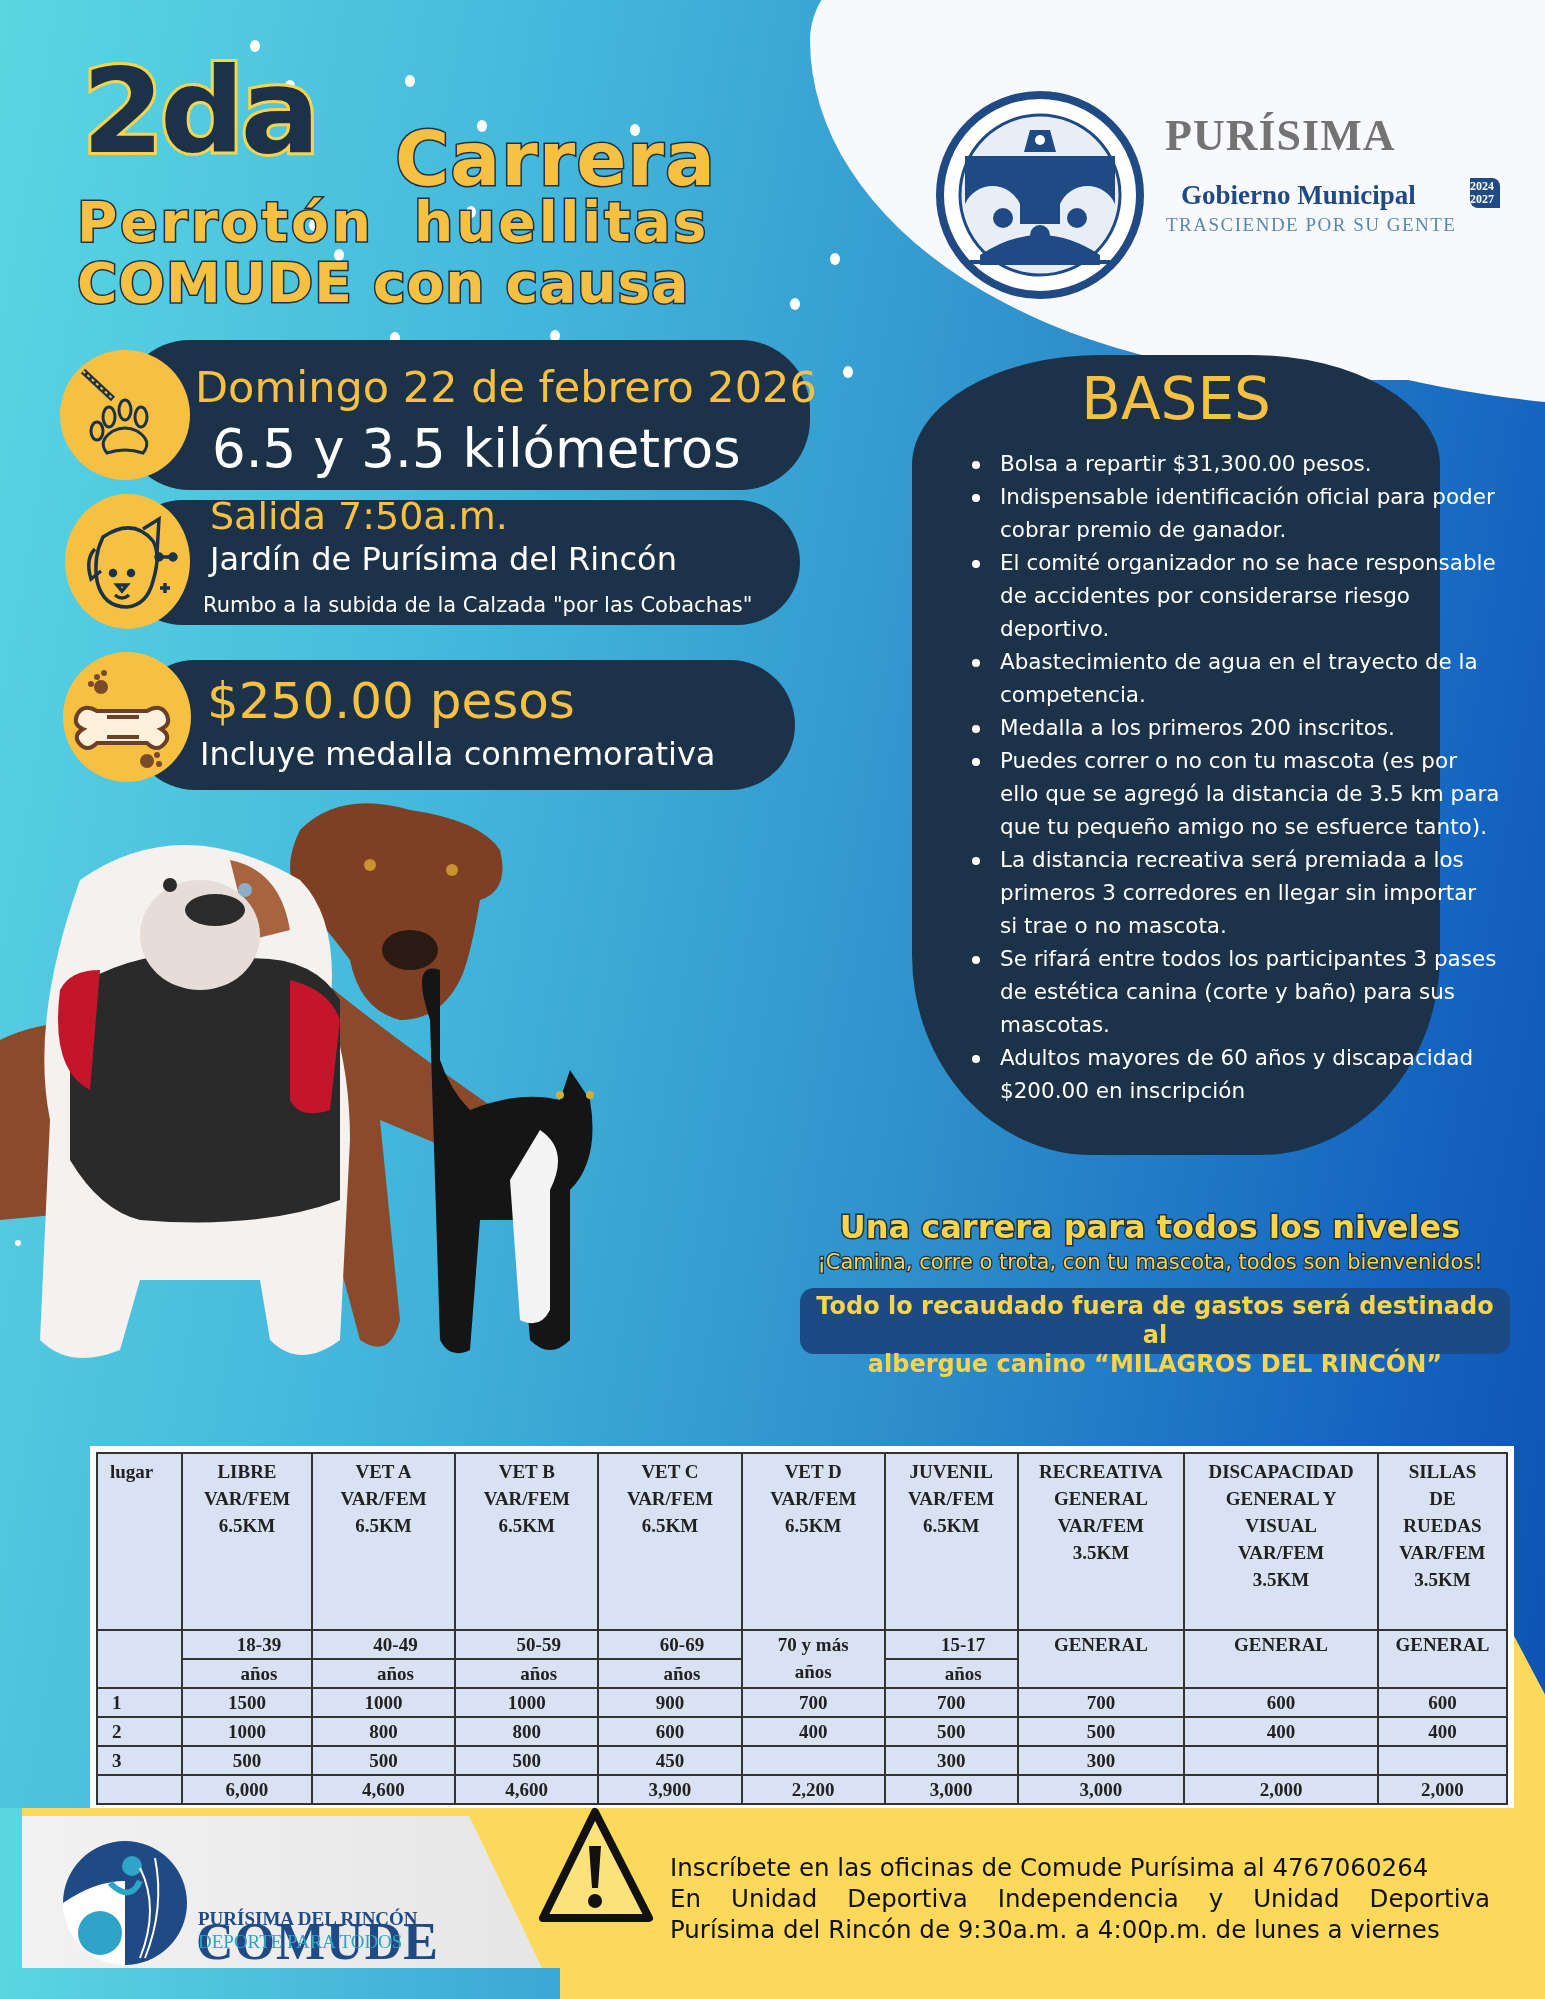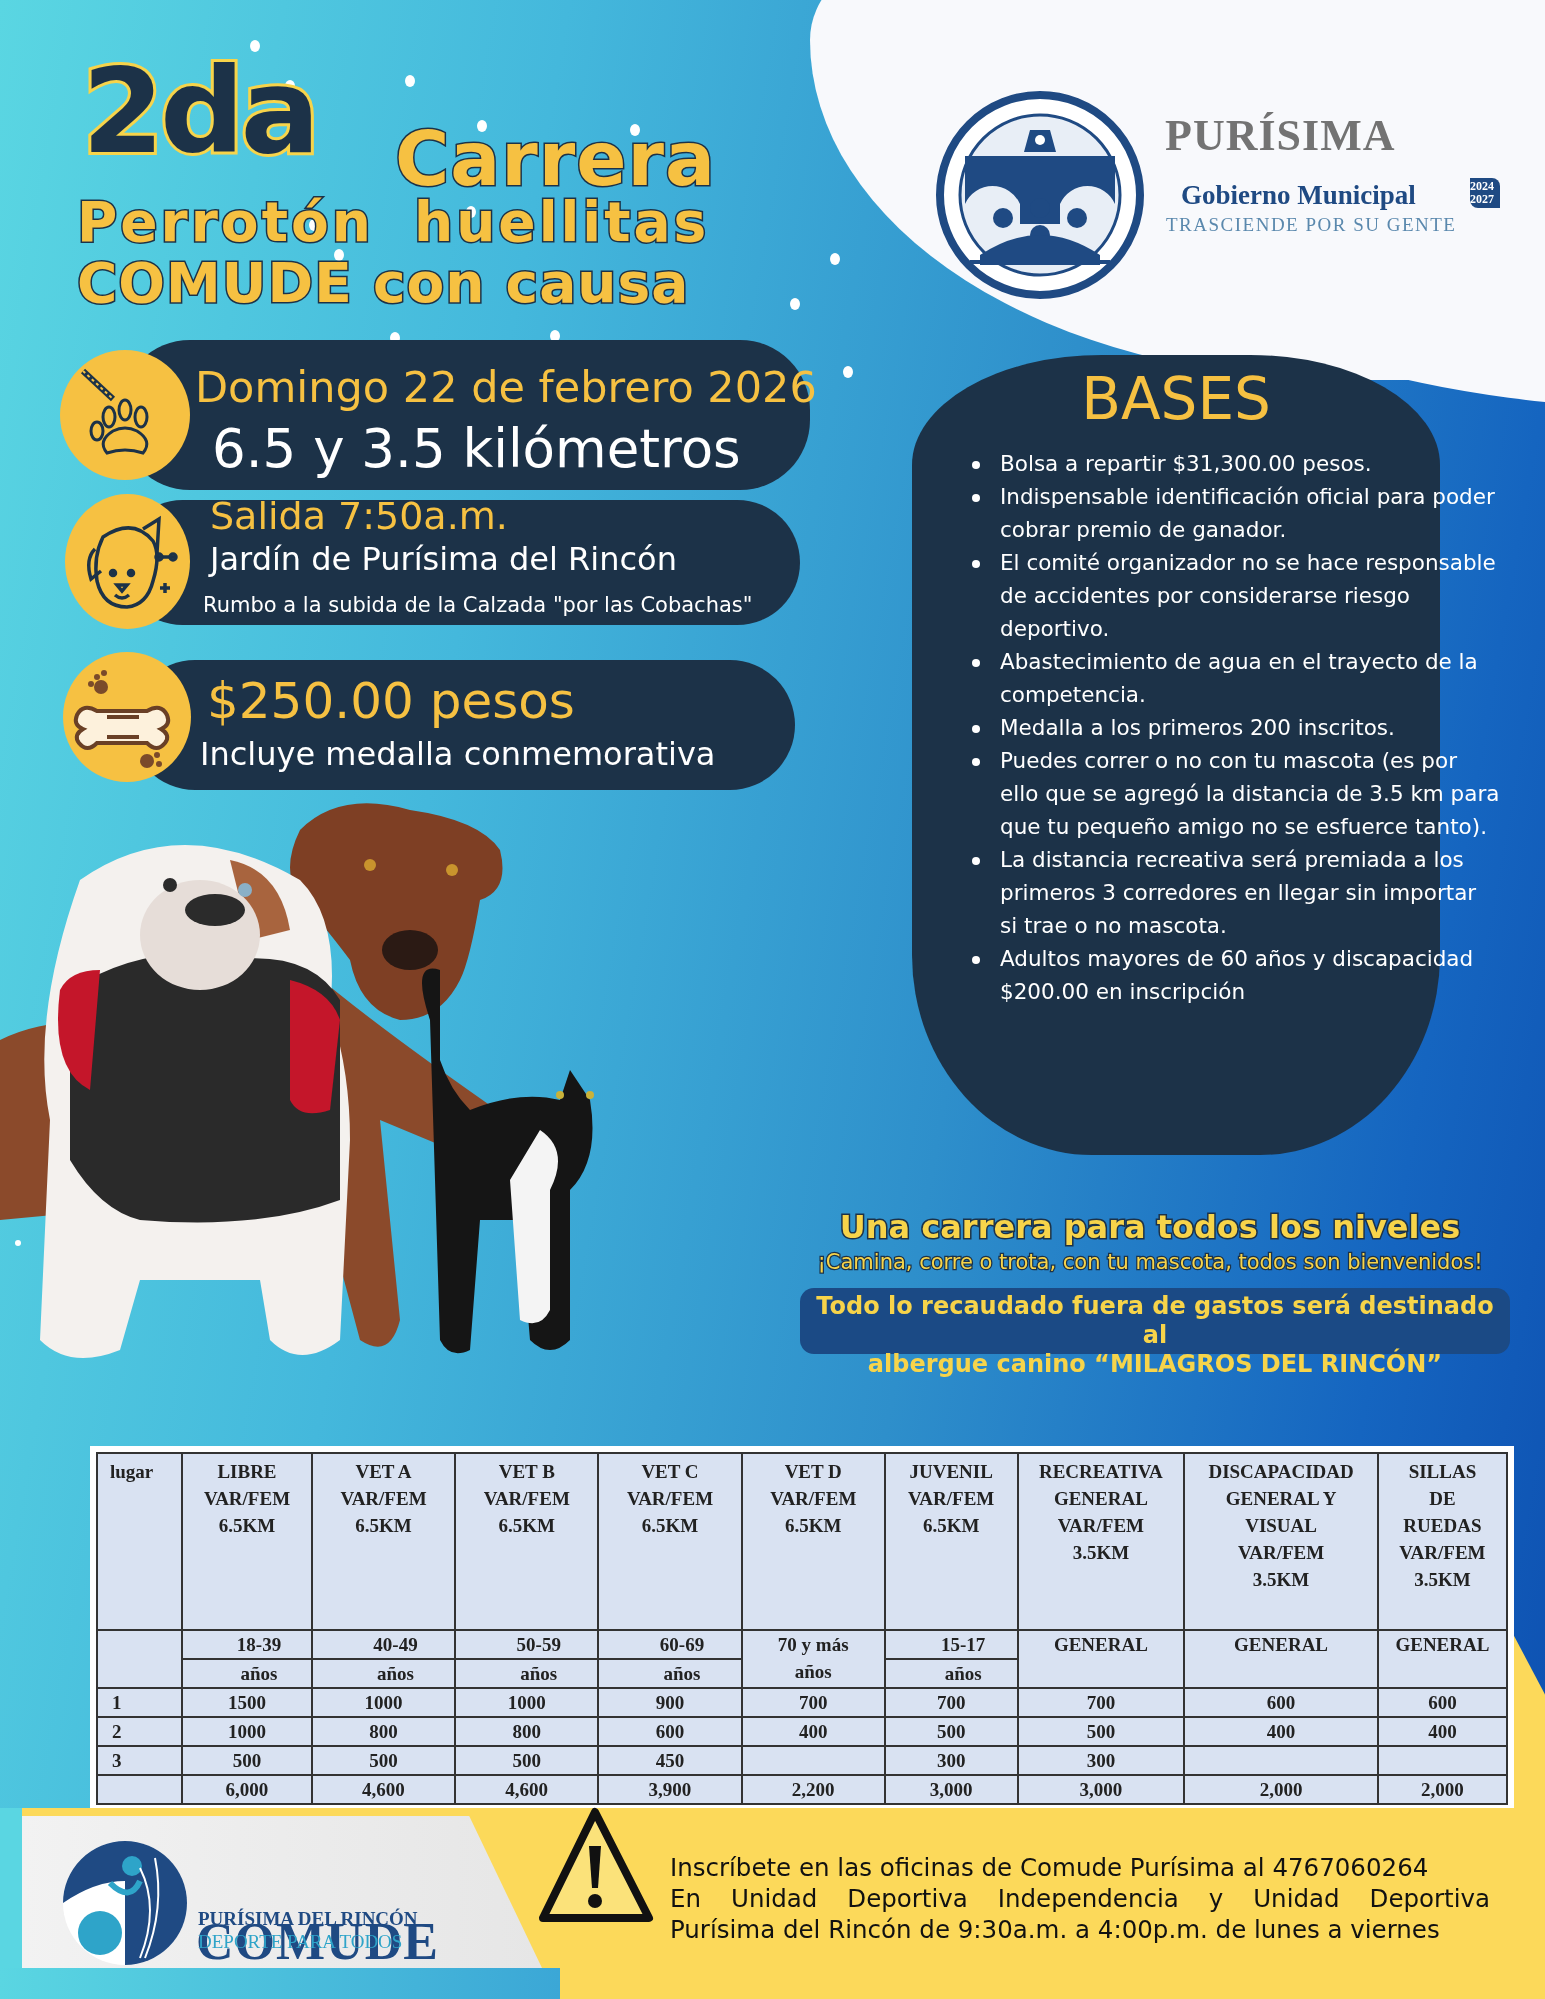--- a/index.html
+++ b/index.html
@@ -314,20 +314,21 @@
 <div class="bases">
   <div class="bases-title">BASES</div>
   <ul class="bases-list">
     <li>Bolsa a repartir $31,300.00 pesos.</li>
     <li>Indispensable identificación oficial para poder cobrar premio de ganador.</li>
     <li>El comité organizador no se hace responsable de accidentes por considerarse riesgo deportivo.</li>
     <li>Abastecimiento de agua en el trayecto de la competencia.</li>
     <li>Medalla a los primeros 200 inscritos.</li>
     <li>Puedes correr o no con tu mascota (es por ello que se agregó la distancia de  3.5 km para que tu pequeño amigo no se esfuerce tanto).</li>
     <li>La distancia recreativa será premiada a los primeros 3 corredores en llegar sin importar si trae o no mascota.</li>
+    <li>Se rifará entre todos los participantes 3 pases de estética canina (corte y baño) para sus mascotas.</li>
     <li>Adultos mayores de 60 años y discapacidad $200.00 en inscripción</li>
   </ul>
 </div>
 
 <div class="slogan1">Una carrera para todos los niveles</div>
 <div class="slogan2">¡Camina, corre o trota, con tu mascota, todos son bienvenidos!</div>
 <div class="dest-box">
   <div class="dest-text">
     <div>Todo lo recaudado fuera de gastos será destinado al</div>
     <div>albergue canino “MILAGROS DEL RINCÓN”</div>

